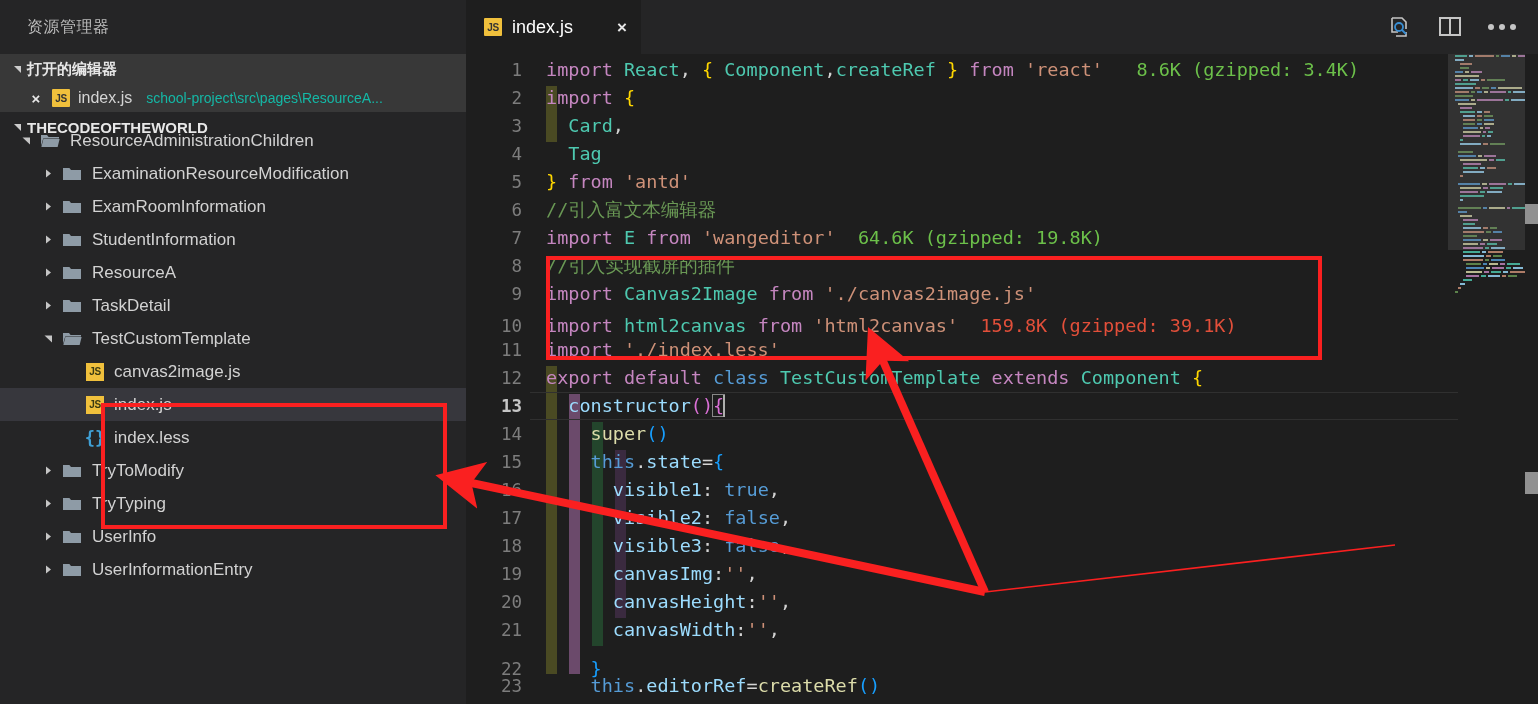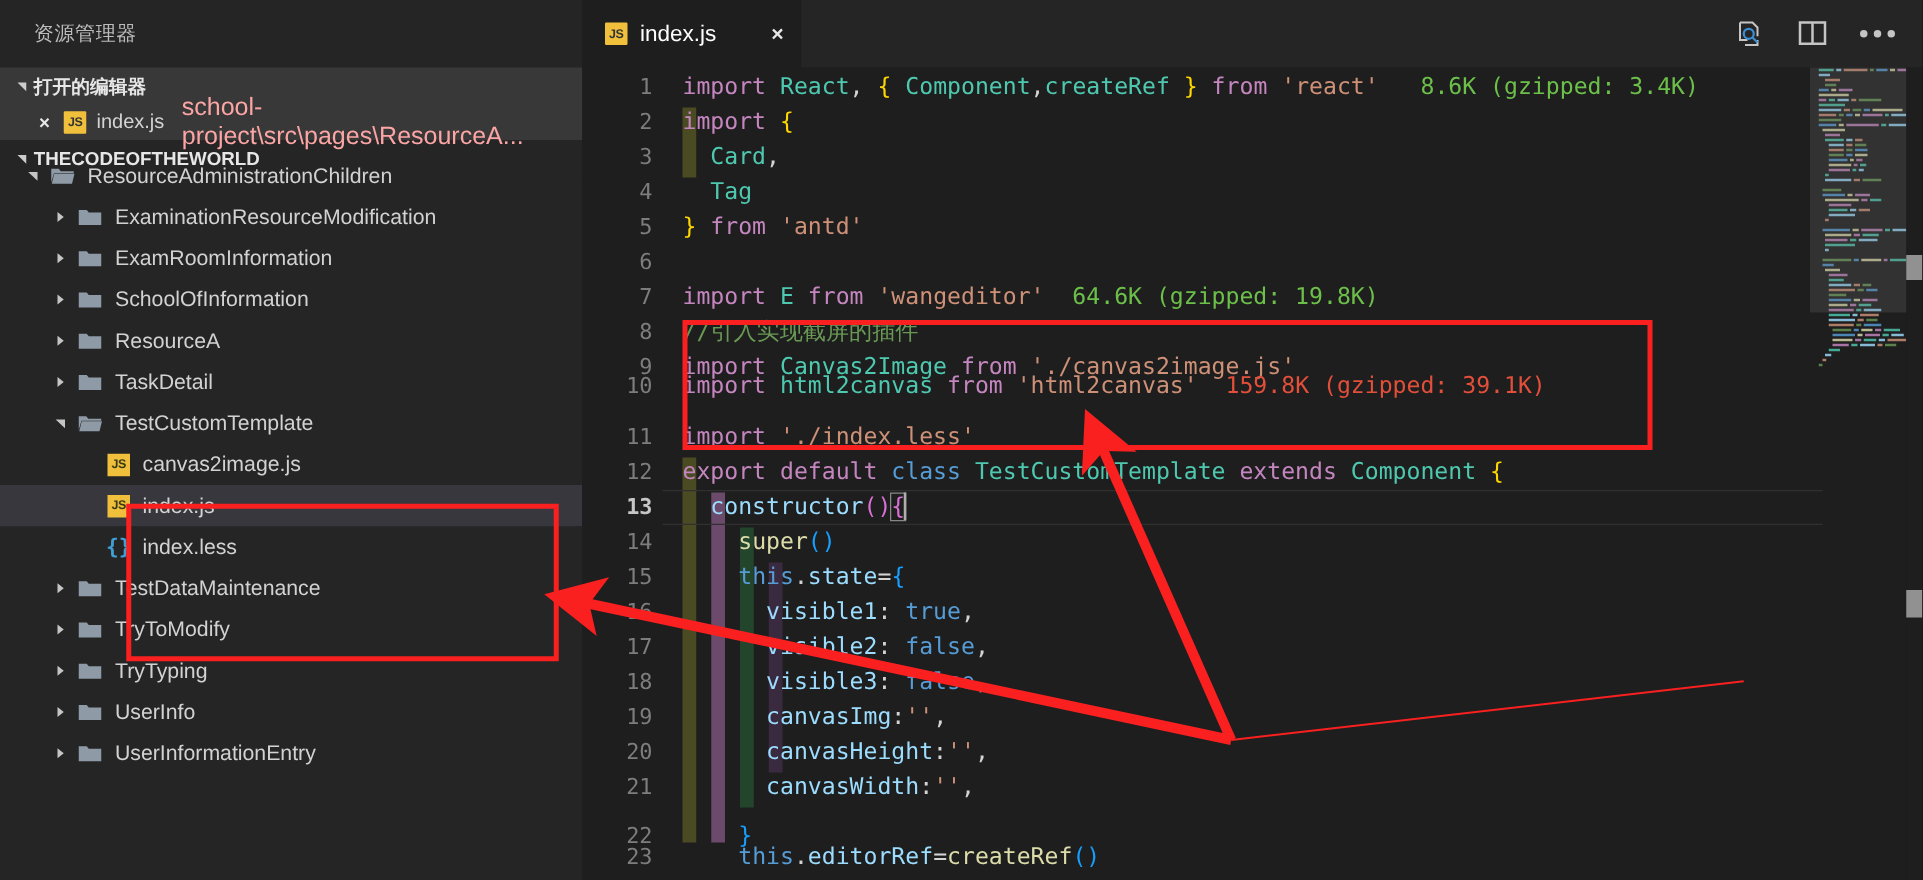--- a/index.html
+++ b/index.html
@@ -82,21 +82,21 @@
     font-weight: bold;
     display: flex;
     align-items: center;
     justify-content: center;
     border-radius: 1px;
     letter-spacing: -0.3px;
     flex: 0 0 18px;
     font-family: "Liberation Sans", sans-serif;
   }
   .oe-name { color: #d4d4d4; font-size: 16px; }
-  .oe-path { color: #fca5a5; font-size: 20px; margin-left: 6px; }
+  .oe-path { color: #14b8a6; font-size: 14px; margin-left: 6px; }
 
   
   .tree {
     position: absolute;
     left: 0;
     top: 140px;
     width: 466px;
     bottom: 0;
   }
   .tree-row {
@@ -397,21 +397,21 @@
         </div>
         <div class="tree-row" style="padding-left: 40px;">
           <span class="tree-arrow">
             <svg width="11" height="11" viewBox="0 0 11 11">
               <path d="M3 1.5 L8 5.5 L3 9.5 Z" fill="#c5c5c5"></path>
             </svg>
           </span>
           <svg class="folder-icon" viewBox="0 0 20 16">
             <path d="M1 2 h6.4 l1.6 2 H19 v10 H1 Z" fill="#8e9ba6"></path>
           </svg>
-          <span class="tree-label">SchoolOfInformation</span>
+          <span class="tree-label">StudentInformation</span>
         </div>
         <div class="tree-row" style="padding-left: 40px;">
           <span class="tree-arrow">
             <svg width="11" height="11" viewBox="0 0 11 11">
               <path d="M3 1.5 L8 5.5 L3 9.5 Z" fill="#c5c5c5"></path>
             </svg>
           </span>
           <svg class="folder-icon" viewBox="0 0 20 16">
             <path d="M1 2 h6.4 l1.6 2 H19 v10 H1 Z" fill="#8e9ba6"></path>
           </svg>
@@ -447,31 +447,20 @@
         </div>
         <div class="tree-row selected" style="padding-left: 62px;">
           <span class="tree-arrow"></span>
           <span class="file-icon-js">JS</span>
           <span class="tree-label">index.js</span>
         </div>
         <div class="tree-row" style="padding-left: 62px;">
           <span class="tree-arrow"></span>
           <span class="file-icon-less">{}</span>
           <span class="tree-label">index.less</span>
-        </div>
-        <div class="tree-row" style="padding-left: 40px;">
-          <span class="tree-arrow">
-            <svg width="11" height="11" viewBox="0 0 11 11">
-              <path d="M3 1.5 L8 5.5 L3 9.5 Z" fill="#c5c5c5"></path>
-            </svg>
-          </span>
-          <svg class="folder-icon" viewBox="0 0 20 16">
-            <path d="M1 2 h6.4 l1.6 2 H19 v10 H1 Z" fill="#8e9ba6"></path>
-          </svg>
-          <span class="tree-label">TestDataMaintenance</span>
         </div>
         <div class="tree-row" style="padding-left: 40px;">
           <span class="tree-arrow">
             <svg width="11" height="11" viewBox="0 0 11 11">
               <path d="M3 1.5 L8 5.5 L3 9.5 Z" fill="#c5c5c5"></path>
             </svg>
           </span>
           <svg class="folder-icon" viewBox="0 0 20 16">
             <path d="M1 2 h6.4 l1.6 2 H19 v10 H1 Z" fill="#8e9ba6"></path>
           </svg>
@@ -552,25 +541,25 @@
           <div class="guide" style="position: absolute; left: 149px; top: 394px; height: 168px; width: 11px; background: rgb(58, 42, 63); z-index: 0;"></div>
           <div class="guide" style="position: absolute; left: 126px; top: 366px; height: 224px; width: 11px; background: rgb(35, 69, 44); z-index: 0;"></div>
           <div class="guide" style="position: absolute; left: 103px; top: 338px; height: 280px; width: 11px; background: rgb(107, 74, 107); z-index: 0;"></div>
           <div class="guide" style="position: absolute; left: 80px; top: 310px; height: 308px; width: 11px; background: rgb(74, 74, 35); z-index: 0;"></div>
           <div class="guide" style="position: absolute; left: 80px; top: 30px; height: 56px; width: 11px; background: rgb(74, 74, 35); z-index: 0;"></div>
           <div class="cl" style="top: 0px; position: absolute; width: 100%; z-index: 2;"><span class="ln">1</span><span class="code-text"><span class="t-kw">import</span> <span class="t-cls">React</span><span class="t-punc">,</span> <span class="t-brace">{</span> <span class="t-cls">Component</span><span class="t-punc">,</span><span class="t-cls">createRef</span> <span class="t-brace">}</span> <span class="t-kw">from</span> <span class="t-str">'react'</span>   <span class="t-size-ok">8.6K (gzipped: 3.4K)</span></span></div>
           <div class="cl" style="top: 28px; position: absolute; width: 100%; z-index: 2;"><span class="ln">2</span><span class="code-text"><span class="t-kw">import</span> <span class="t-brace">{</span></span></div>
           <div class="cl" style="top: 56px; position: absolute; width: 100%; z-index: 2;"><span class="ln">3</span><span class="code-text">  <span class="t-cls">Card</span><span class="t-punc">,</span></span></div>
           <div class="cl" style="top: 84px; position: absolute; width: 100%; z-index: 2;"><span class="ln">4</span><span class="code-text">  <span class="t-cls">Tag</span></span></div>
           <div class="cl" style="top: 112px; position: absolute; width: 100%; z-index: 2;"><span class="ln">5</span><span class="code-text"><span class="t-brace">}</span> <span class="t-kw">from</span> <span class="t-str">'antd'</span></span></div>
-          <div class="cl" style="top: 140px; position: absolute; width: 100%; z-index: 2;"><span class="ln">6</span></div>
+          <div class="cl" style="top: 140px; position: absolute; width: 100%; z-index: 2;"><span class="ln">6</span><span class="code-text"><span class="t-cmt">//引入富文本编辑器</span></span></div>
           <div class="cl" style="top: 168px; position: absolute; width: 100%; z-index: 2;"><span class="ln">7</span><span class="code-text"><span class="t-kw">import</span> <span class="t-cls">E</span> <span class="t-kw">from</span> <span class="t-str">'wangeditor'</span>  <span class="t-size-ok">64.6K (gzipped: 19.8K)</span></span></div>
           <div class="cl" style="top: 196px; position: absolute; width: 100%; z-index: 2;"><span class="ln">8</span><span class="code-text"><span class="t-cmt">//引入实现截屏的插件</span></span></div>
           <div class="cl" style="top: 224px; position: absolute; width: 100%; z-index: 2;"><span class="ln">9</span><span class="code-text"><span class="t-kw">import</span> <span class="t-cls">Canvas2Image</span> <span class="t-kw">from</span> <span class="t-str">'./canvas2image.js'</span></span></div>
-          <div class="cl" style="top: 239px; position: absolute; width: 100%; z-index: 2;"><span class="ln">10</span><span class="code-text"><span class="t-kw">import</span> <span class="t-cls">html2canvas</span> <span class="t-kw">from</span> <span class="t-str">'html2canvas'</span>  <span class="t-size-big">159.8K (gzipped: 39.1K)</span></span></div>
+          <div class="cl" style="top: 256px; position: absolute; width: 100%; z-index: 2;"><span class="ln">10</span><span class="code-text"><span class="t-kw">import</span> <span class="t-cls">html2canvas</span> <span class="t-kw">from</span> <span class="t-str">'html2canvas'</span>  <span class="t-size-big">159.8K (gzipped: 39.1K)</span></span></div>
           <div class="cl" style="top: 280px; position: absolute; width: 100%; z-index: 2;"><span class="ln">11</span><span class="code-text"><span class="t-kw">import</span> <span class="t-str">'./index.less'</span></span></div>
           <div class="cl" style="top: 308px; position: absolute; width: 100%; z-index: 2;"><span class="ln">12</span><span class="code-text"><span class="t-kw">export</span> <span class="t-kw">default</span> <span class="t-kw2">class</span> <span class="t-cls">TestCustomTemplate</span> <span class="t-kw">extends</span> <span class="t-cls">Component</span> <span class="t-brace">{</span></span></div>
           <div class="cl active-line" style="top: 336px; position: absolute; width: 100%; z-index: 2;"><span class="ln">13</span><span class="code-text">  <span class="t-var">constructor</span><span class="t-brace2">(</span><span class="t-brace2">)</span><span class="bracket-match t-brace2">{</span><span class="cursor"></span></span></div>
           <div class="cl" style="top: 364px; position: absolute; width: 100%; z-index: 2;"><span class="ln">14</span><span class="code-text">    <span class="t-fn">super</span><span class="t-brace3">(</span><span class="t-brace3">)</span></span></div>
           <div class="cl" style="top: 392px; position: absolute; width: 100%; z-index: 2;"><span class="ln">15</span><span class="code-text">    <span class="t-const">this</span><span class="t-punc">.</span><span class="t-var">state</span><span class="t-punc">=</span><span class="t-brace3">{</span></span></div>
           <div class="cl" style="top: 420px; position: absolute; width: 100%; z-index: 2;"><span class="ln">16</span><span class="code-text">      <span class="t-var">visible1</span><span class="t-punc">:</span> <span class="t-const">true</span><span class="t-punc">,</span></span></div>
           <div class="cl" style="top: 448px; position: absolute; width: 100%; z-index: 2;"><span class="ln">17</span><span class="code-text">      <span class="t-var">visible2</span><span class="t-punc">:</span> <span class="t-const">false</span><span class="t-punc">,</span></span></div>
           <div class="cl" style="top: 476px; position: absolute; width: 100%; z-index: 2;"><span class="ln">18</span><span class="code-text">      <span class="t-var">visible3</span><span class="t-punc">:</span> <span class="t-const">false</span><span class="t-punc">,</span></span></div>
           <div class="cl" style="top: 504px; position: absolute; width: 100%; z-index: 2;"><span class="ln">19</span><span class="code-text">      <span class="t-var">canvasImg</span><span class="t-punc">:</span><span class="t-str">''</span><span class="t-punc">,</span></span></div>
           <div class="cl" style="top: 532px; position: absolute; width: 100%; z-index: 2;"><span class="ln">20</span><span class="code-text">      <span class="t-var">canvasHeight</span><span class="t-punc">:</span><span class="t-str">''</span><span class="t-punc">,</span></span></div>

